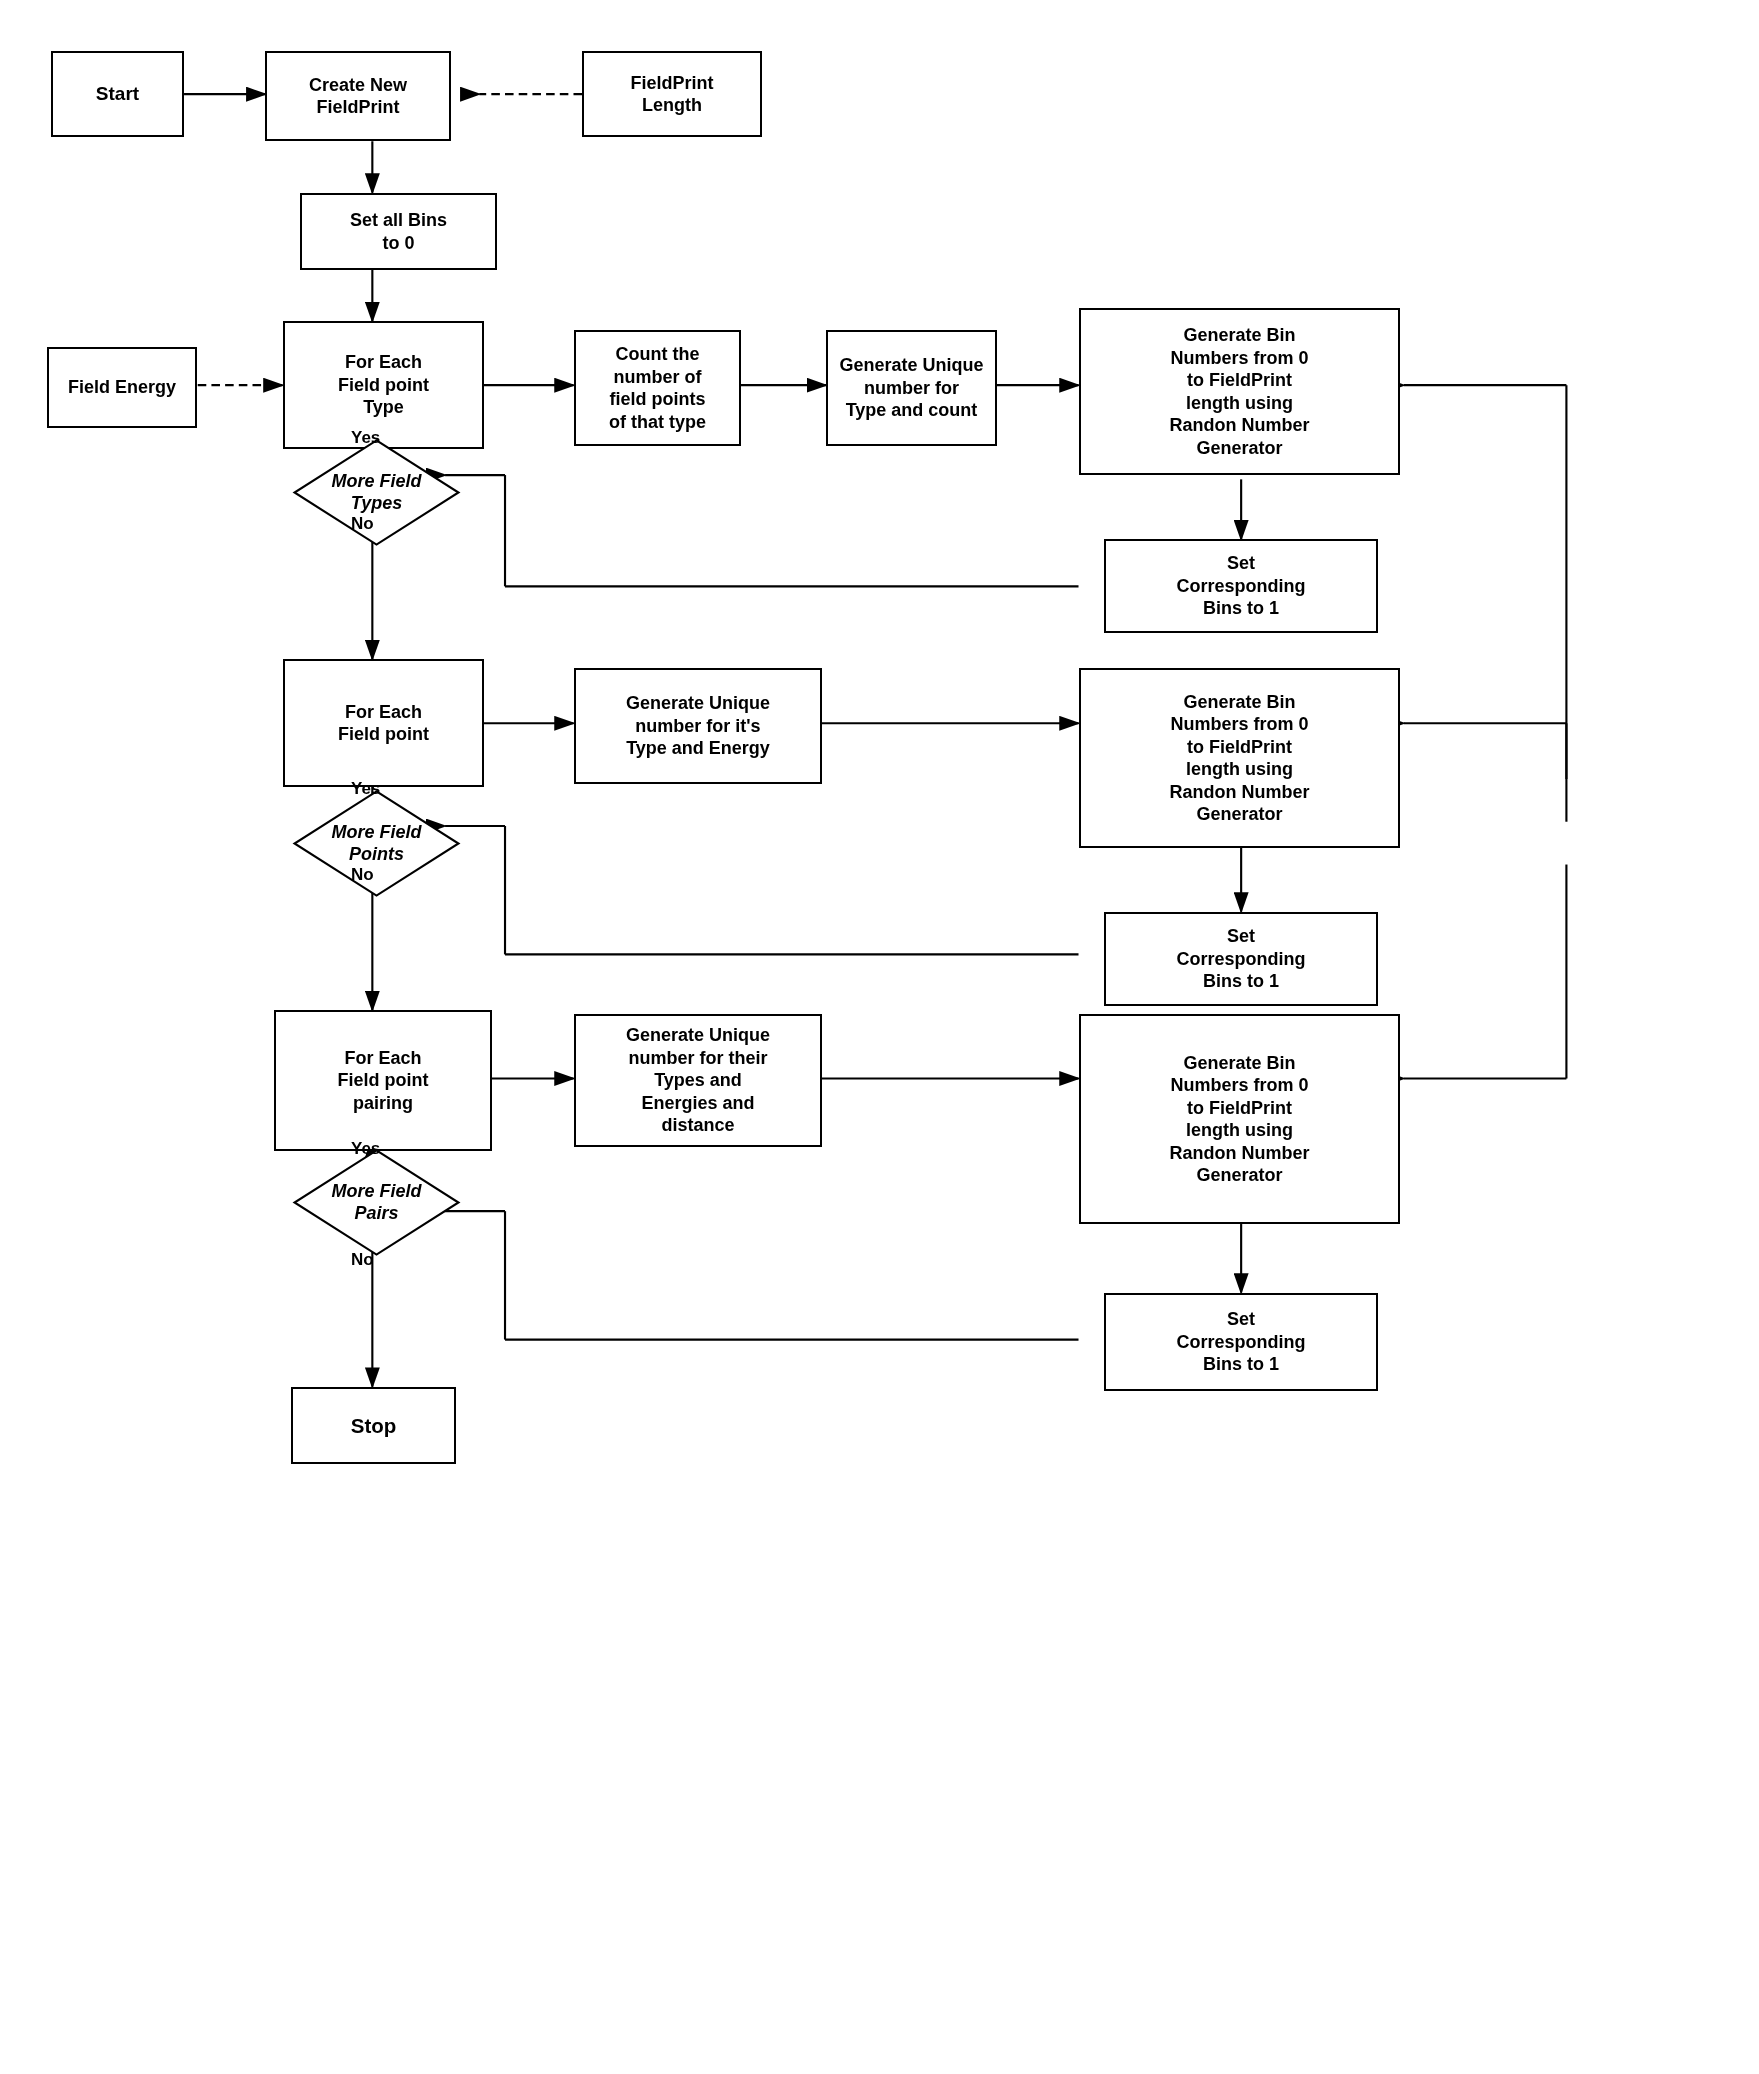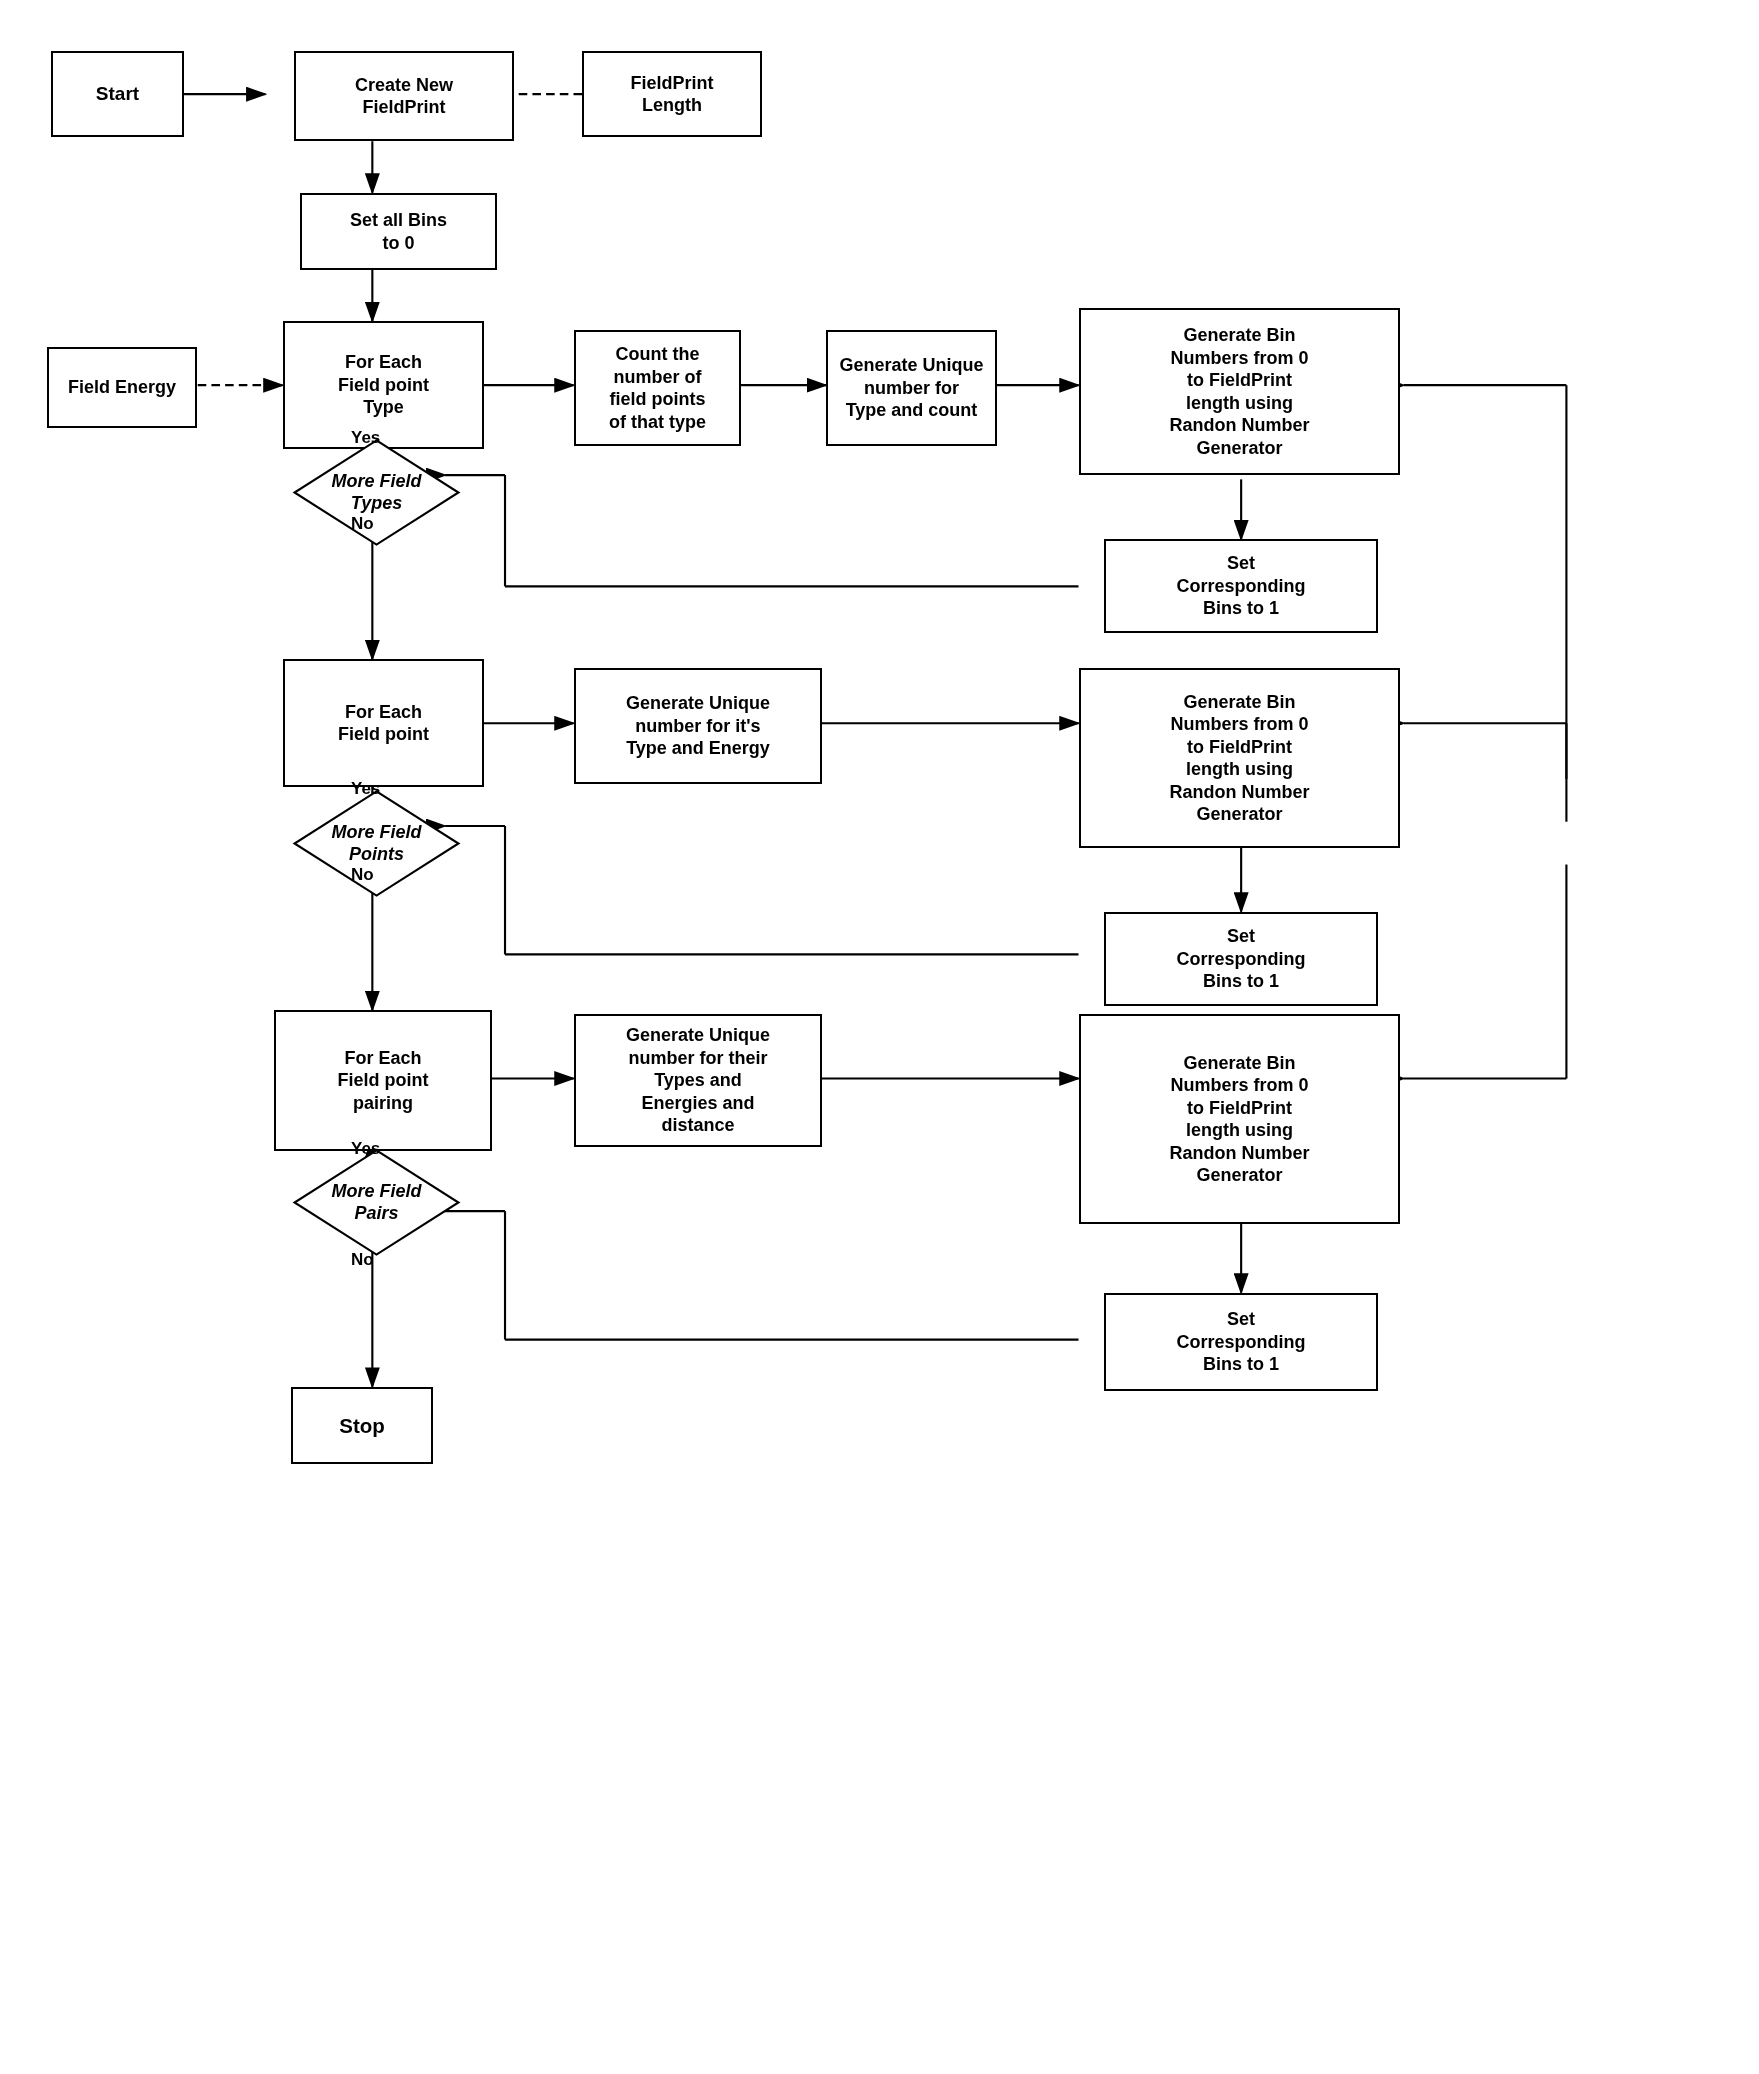--- a/index.html
+++ b/index.html
@@ -139,21 +139,21 @@
     <line x1="1830" y1="910" x2="1830" y2="450" stroke="#000" stroke-width="2.5"></line>
     <line x1="1830" y1="450" x2="1640" y2="450" stroke="#000" stroke-width="2.5" marker-end="url(#arrowhead-left)"></line>
 
     <line x1="1830" y1="1010" x2="1830" y2="1260" stroke="#000" stroke-width="2.5"></line>
     <line x1="1830" y1="1260" x2="1640" y2="1260" stroke="#000" stroke-width="2.5" marker-end="url(#arrowhead-left)"></line>
 
   </svg>
 
   <div class="box" style="left:51px; top:51px; width:133px; height:86px;">Start</div>
 
-  <div class="box" style="left:265px; top:51px; width:220px; height:90px; font-size:18px;margin-left:29px;">
+  <div class="box" style="left:265px; top:51px; width:186px; height:90px; font-size:18px;">
     <span>Create New<br>FieldPrint</span>
   </div>
 
   <div class="box" style="left:582px; top:51px; width:180px; height:86px; font-size:18px;">
     <span>FieldPrint<br>Length</span>
   </div>
 
   <div class="box" style="left:274px; top:193px; width:197px; height:77px; font-size:18px;margin-left:26px;">
     <span>Set all Bins<br>to 0</span>
   </div>
@@ -228,21 +228,21 @@
     <span>Set<br>Corresponding<br>Bins to 1</span>
   </div>
 
   <div class="diamond" style="left:291px; top:1147px; width:171px; height:111px;">
     <svg width="171" height="111" viewBox="0 0 200 130">
       <polygon points="100,4 196,65 100,126 4,65" fill="white" stroke="#000" stroke-width="2.5"></polygon>
     </svg>
     <span class="diamond-label">More Field<br>Pairs</span>
   </div>
 
-  <div class="box" style="left:291px; top:1387px; width:142px; height:77px; font-size:20.5px;">
+  <div class="box" style="left:291px; top:1387px; width:165px; height:77px; font-size:20.5px;">
     <span>Stop</span>
   </div>
 
 
   <div class="arrow-label" style="left:351px; top:428px;">Yes</div>
 
   <div class="arrow-label" style="left:351px; top:514px;">No</div>
 
   <div class="arrow-label" style="left:351px; top:779px;">Yes</div>
 

